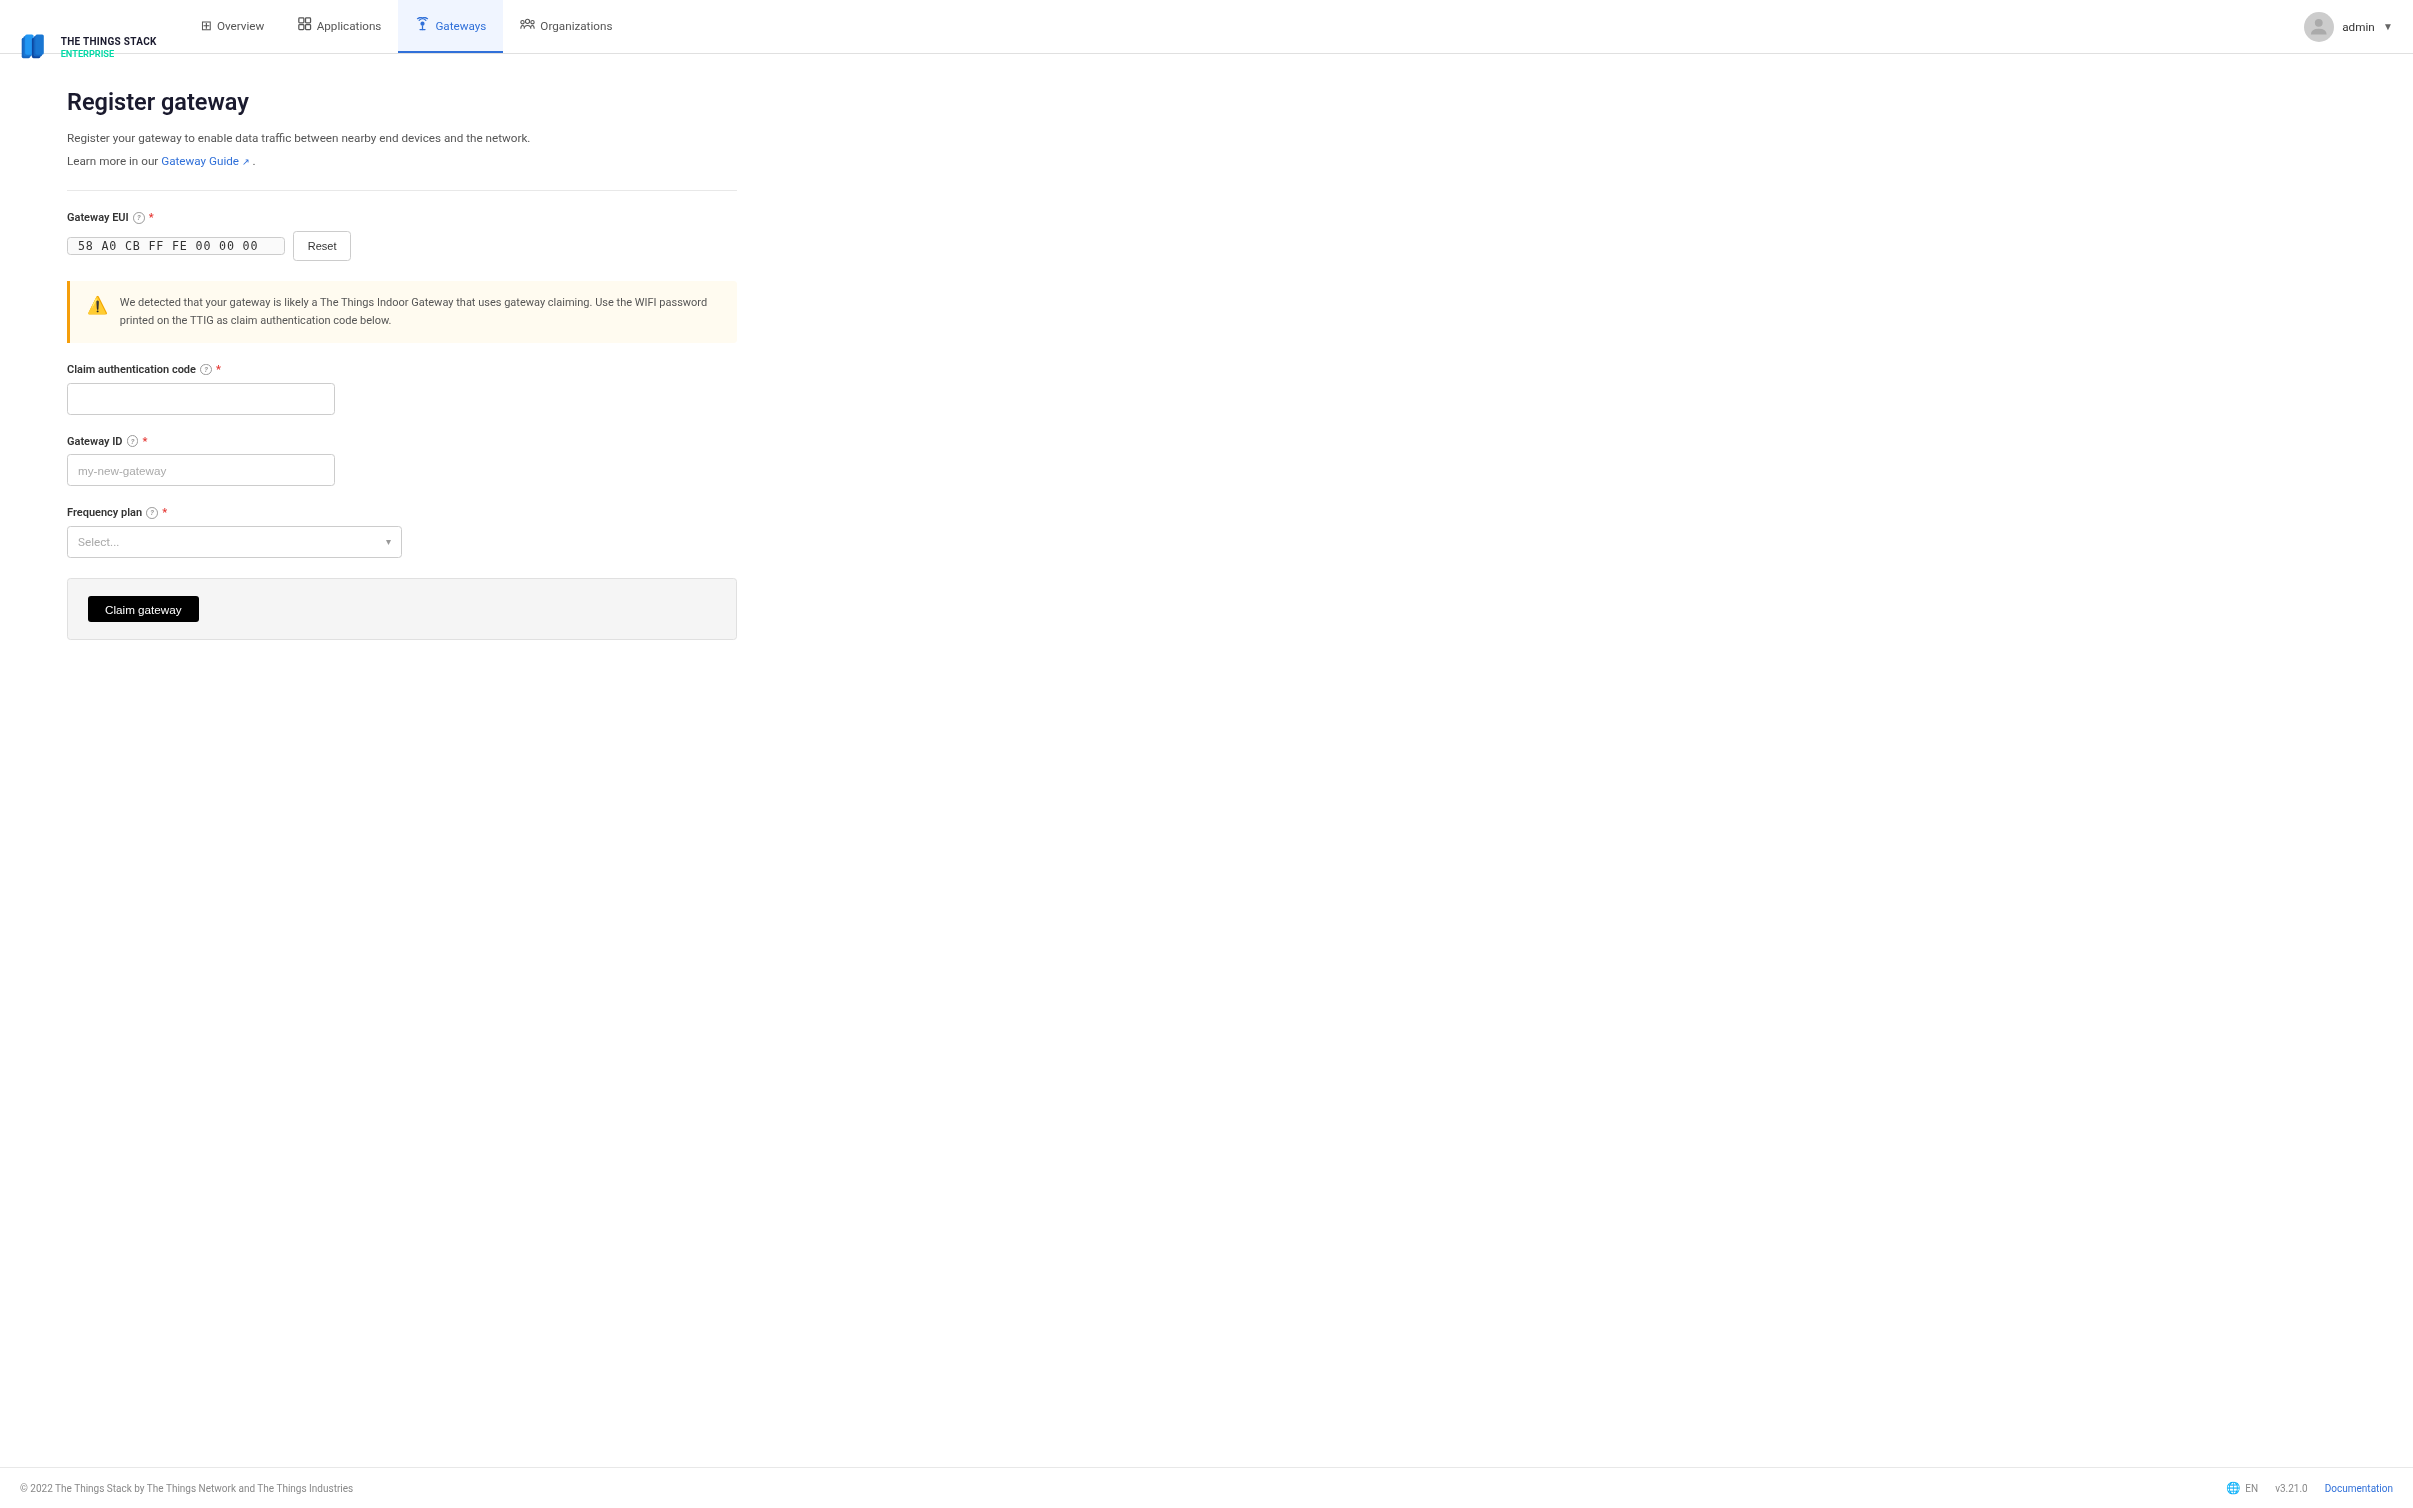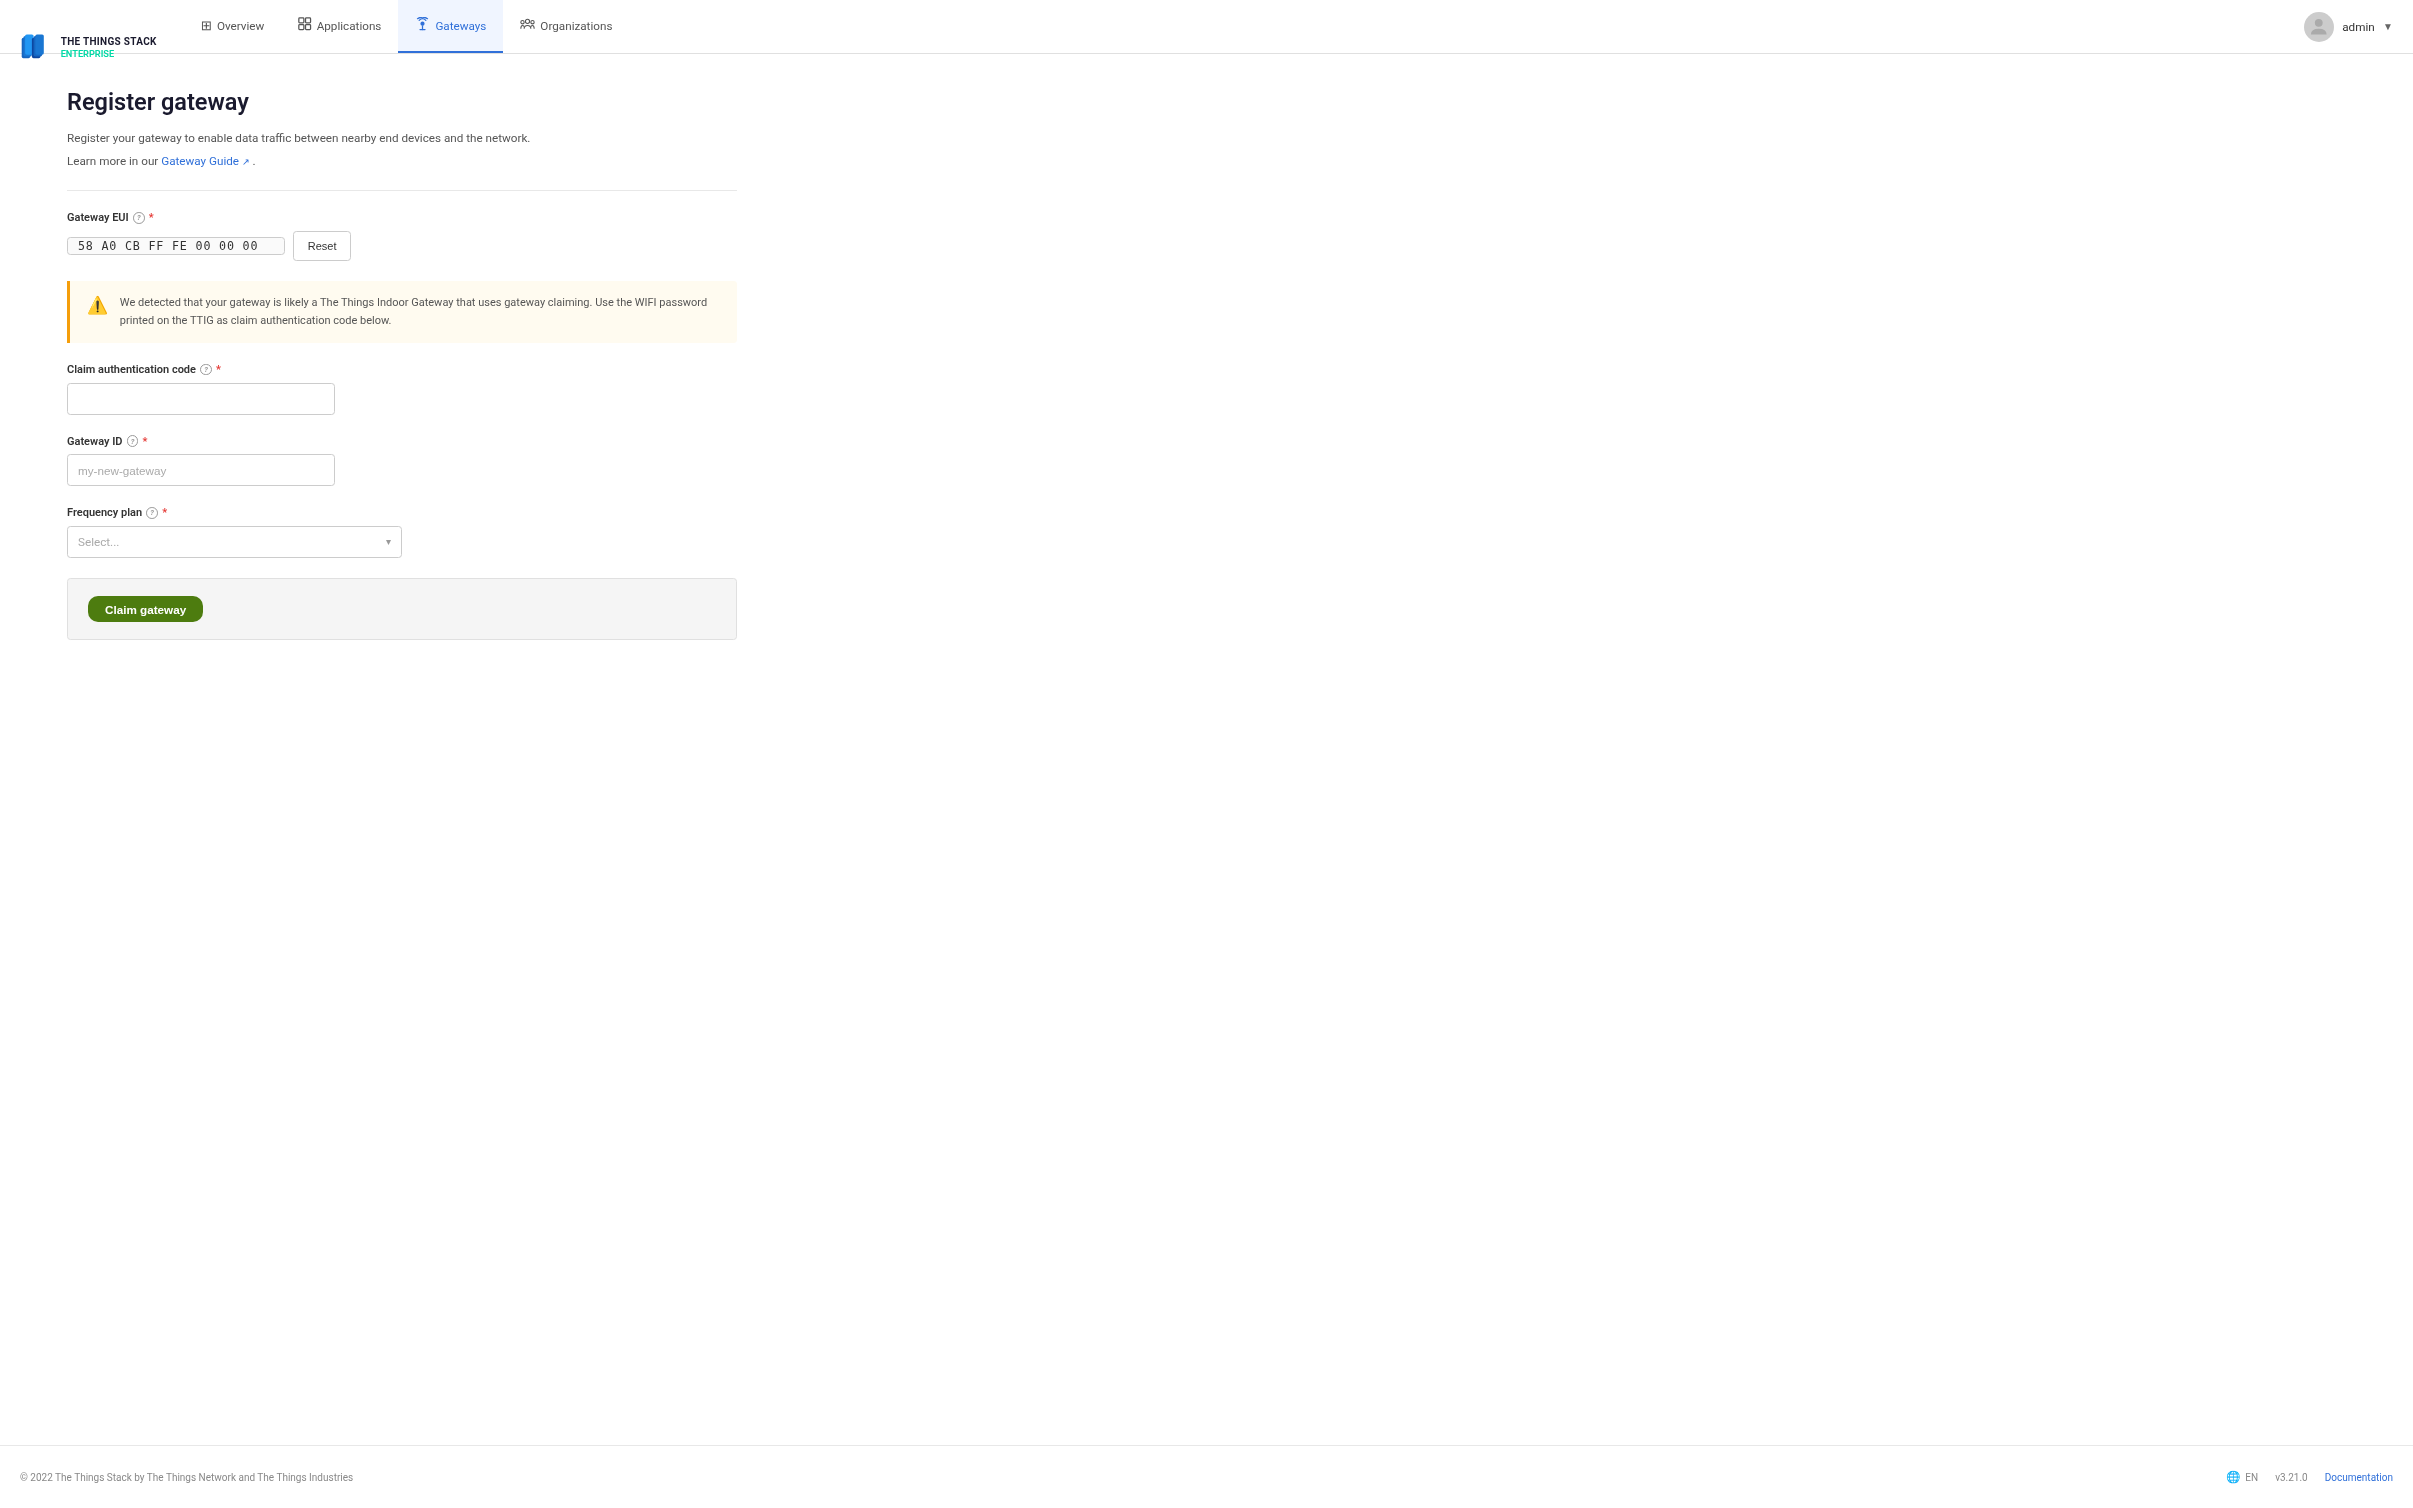--- a/index.html
+++ b/index.html
@@ -114,28 +114,28 @@
     }
     .select-chevron { color: #999; font-size: 10px; }
 
     
     .action-bar {
       background: #f5f5f5; border: 0.8px solid #e0e0e0; border-radius: 3.4px;
       padding: 17px 20px; display: flex; align-items: center; gap: 10px;
       max-width: 670px;
     }
     .btn-primary {
-      padding: 6.7px 17px; background: #4d7c0f; color: #fff;
-      border: none; border-radius: 10px; font-size: 11.7px; font-weight: 700;
+      padding: 6.7px 17px; background: #000000; color: #fff;
+      border: none; border-radius: 3px; font-size: 11.7px; font-weight: 400;
       cursor: pointer;
     }
 
     
     .footer {
-      border-top: 0.8px solid #e8e8e8; padding: 24px 20px;
+      border-top: 0.8px solid #e8e8e8; padding: 13px 20px;
       display: flex; align-items: center; justify-content: space-between;
       font-size: 10px; color: #888;
     }
     .footer-right { display: flex; align-items: center; gap: 17px; }
     .footer-lang { display: flex; align-items: center; gap: 4.2px; }
     .globe-icon { font-size: 11.7px; }
     .footer-link { color: #3070d9; text-decoration: none; font-size: 10px; }
   </style>
 </head>
 <body>

